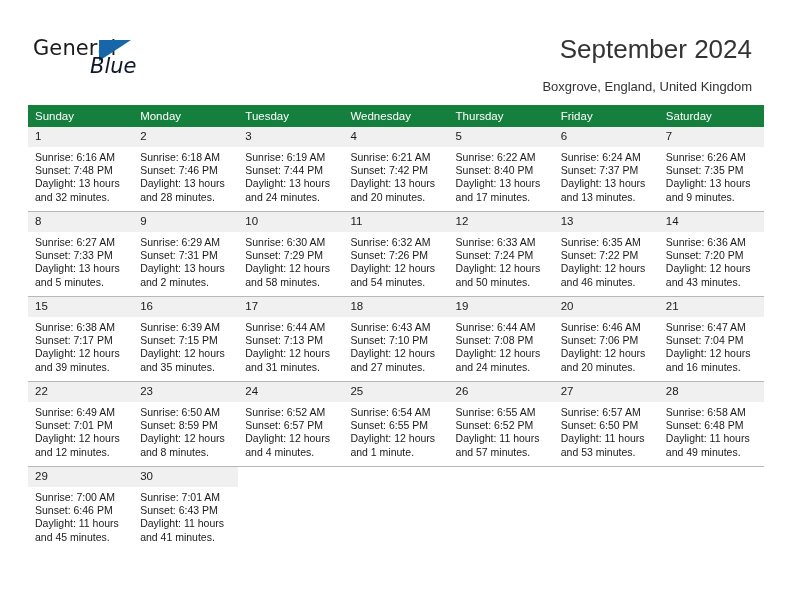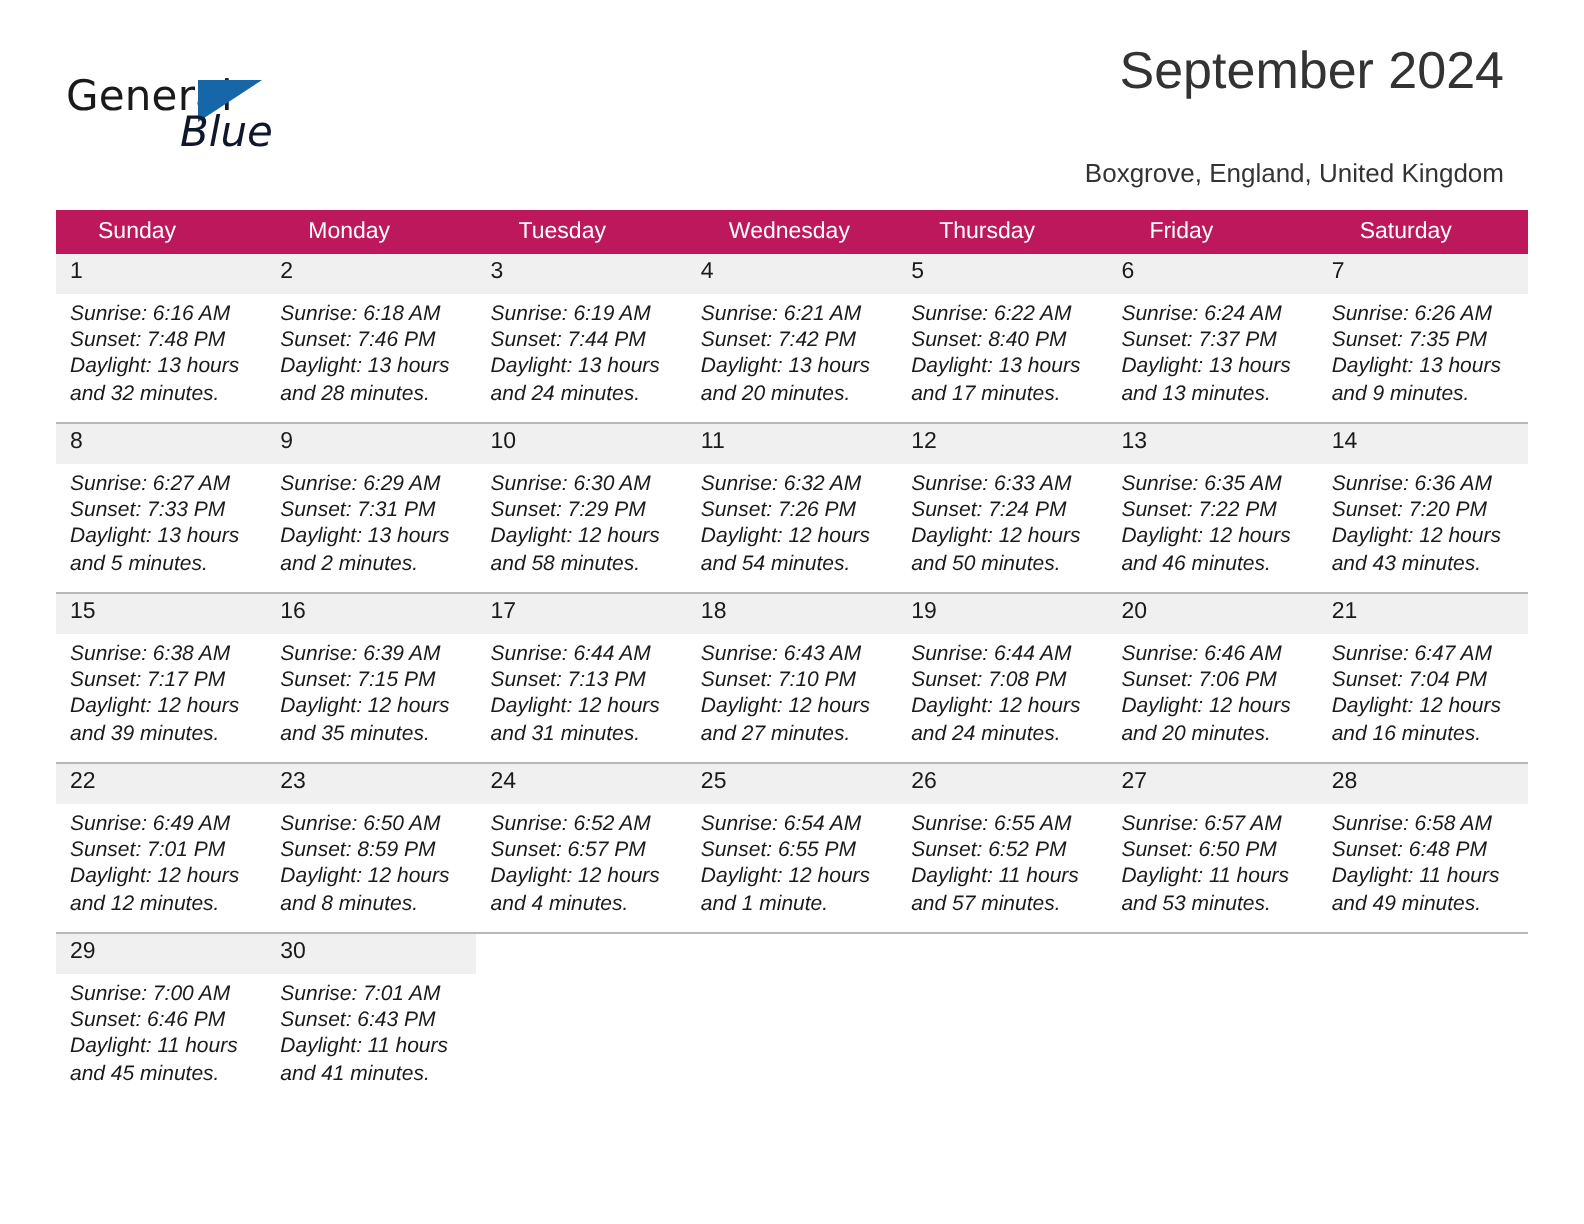--- a/index.html
+++ b/index.html
@@ -64,21 +64,21 @@
     top: 2px;
     width: 0;
     height: 0;
     border-left: 32px solid #1767a8;
     border-bottom: 21px solid transparent;
   }
 
   .title {
     position: absolute;
     right: 40px;
-    top: 20px;
+    top: 34px;
     font-size: 26px;
     line-height: 30px;
     color: #333333;
     text-align: right;
     white-space: nowrap;
   }
   .subtitle {
     position: absolute;
     right: 40px;
     top: 79px;
@@ -92,26 +92,26 @@
   
   .cal {
     position: absolute;
     left: 28px;
     top: 105px;
     width: 736px;
     border-collapse: collapse;
     table-layout: fixed;
   }
   .cal th {
-    background: #be185d;
+    background: #15803d;
     color: #ffffff;
     font-size: 11.5px;
     font-weight: normal;
     text-align: left;
-    padding: 5px 0 5px 21px;
+    padding: 5px 0 5px 7px;
     height: 10px;
     border: none;
   }
   .cal td {
     vertical-align: top;
     padding: 0;
     width: 105.14px;
     border: none;
   }
 
@@ -139,21 +139,20 @@
   }
   .cell.empty .daynum {
     background: #ffffff;
   }
 
   .info {
     padding: 4px 6px 0 7px;
     font-size: 10.5px;
     line-height: 13.2px;
     color: #1a1a1a;
-    font-style: italic;
   }
   .info div { white-space: nowrap; }
 </style>
 </head>
 <body>
 
 <div class="page">
 
   <div class="top">
 

